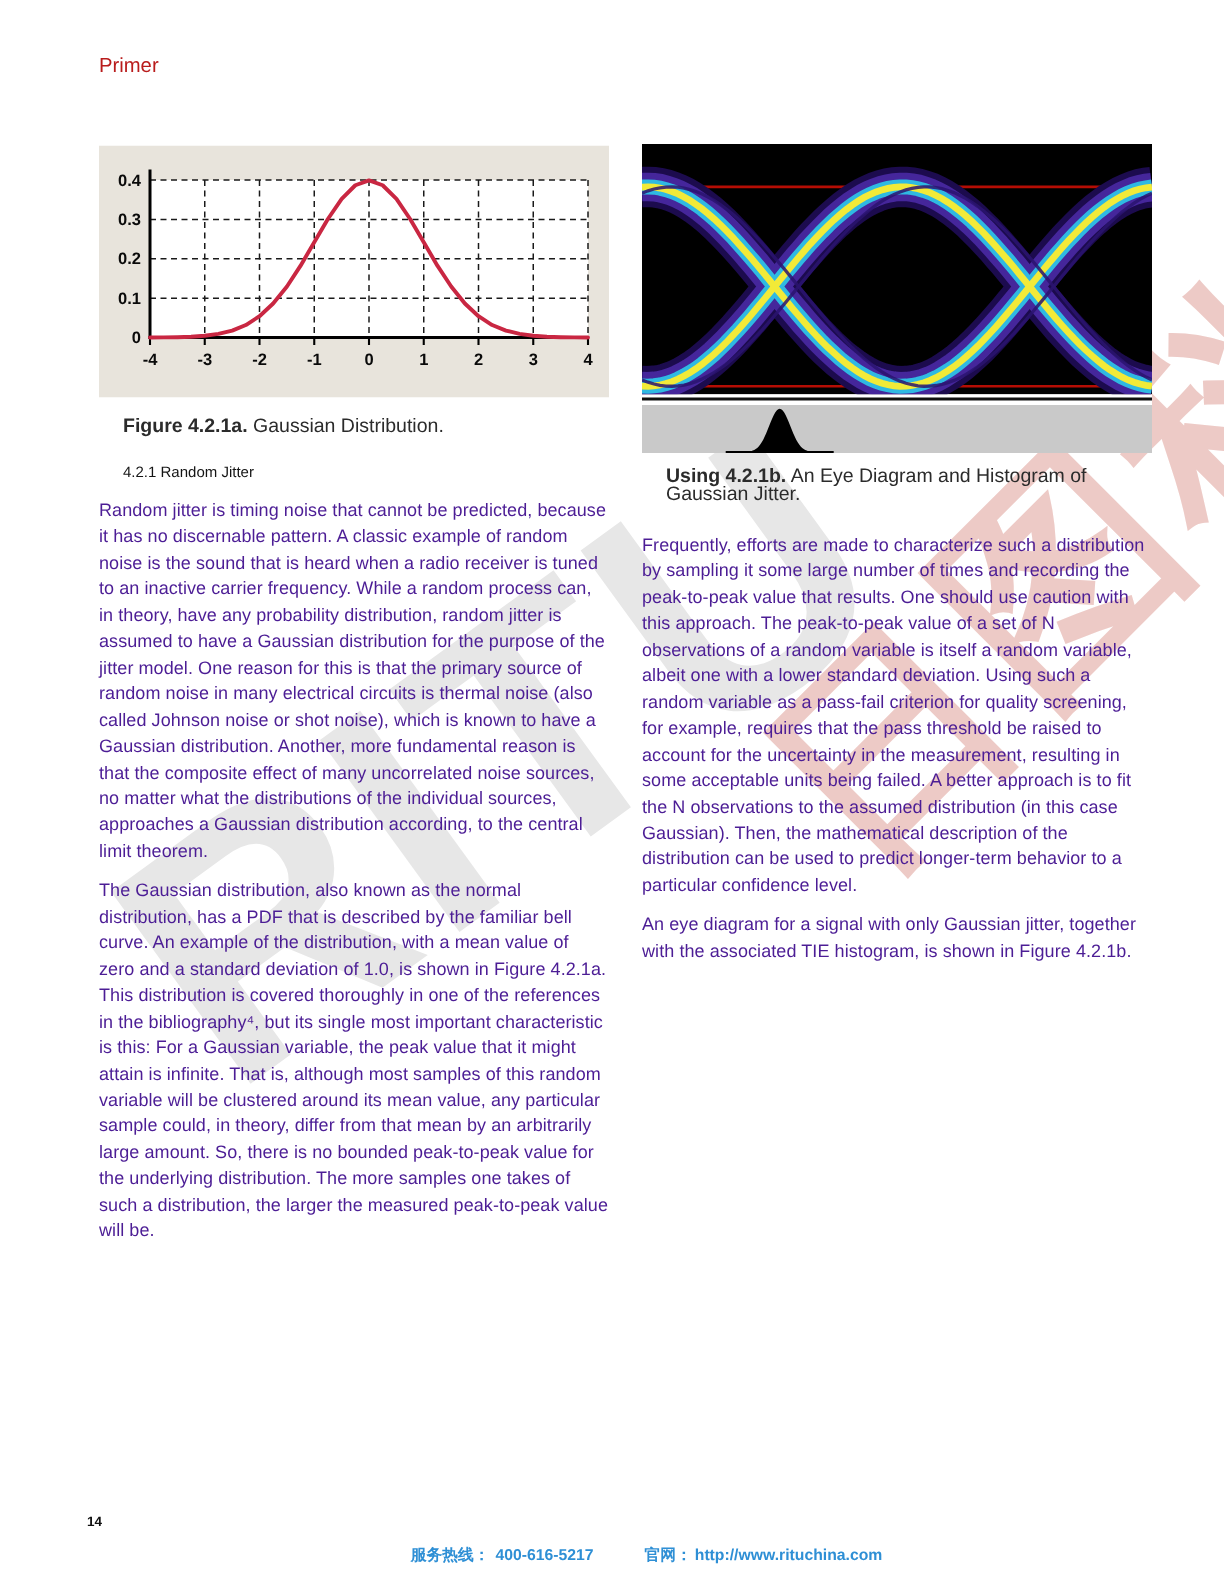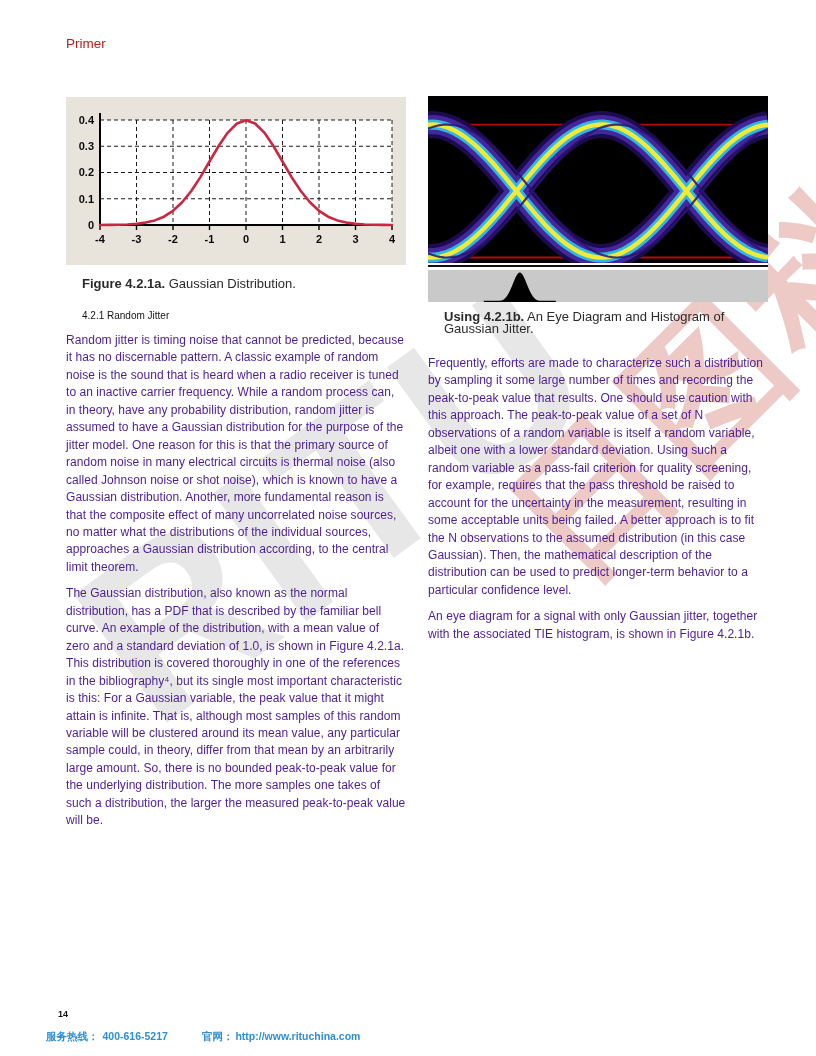--- a/index.html
+++ b/index.html
@@ -46,21 +46,21 @@
   p.body{
     margin:0 0 9px 0; font-size:12px; line-height:17.45px; color:#4c1d95;
     letter-spacing:0.05px;
   }
   .col-right p.body-first{margin-top:20px;}
 
   .page-number{
     position:absolute; left:58px; top:1009px; font-size:9px; font-weight:bold; color:#111; z-index:10;
   }
   .footer{
-    position:absolute; left:0; right:0; top:1030px; 
+    position:absolute; left:0; right:0; top:1030px; text-align:center;
     font-size:10.5px; font-weight:bold; color:#2e8fd5; z-index:10;
     padding-left:44px;
   }
   .footer span{margin:0 2px;}
   .footer .gap{display:inline-block; width:26px;}
   .footer a{color:#2e8fd5; text-decoration:none;}
 </style>
 </head>
 <body>
 

